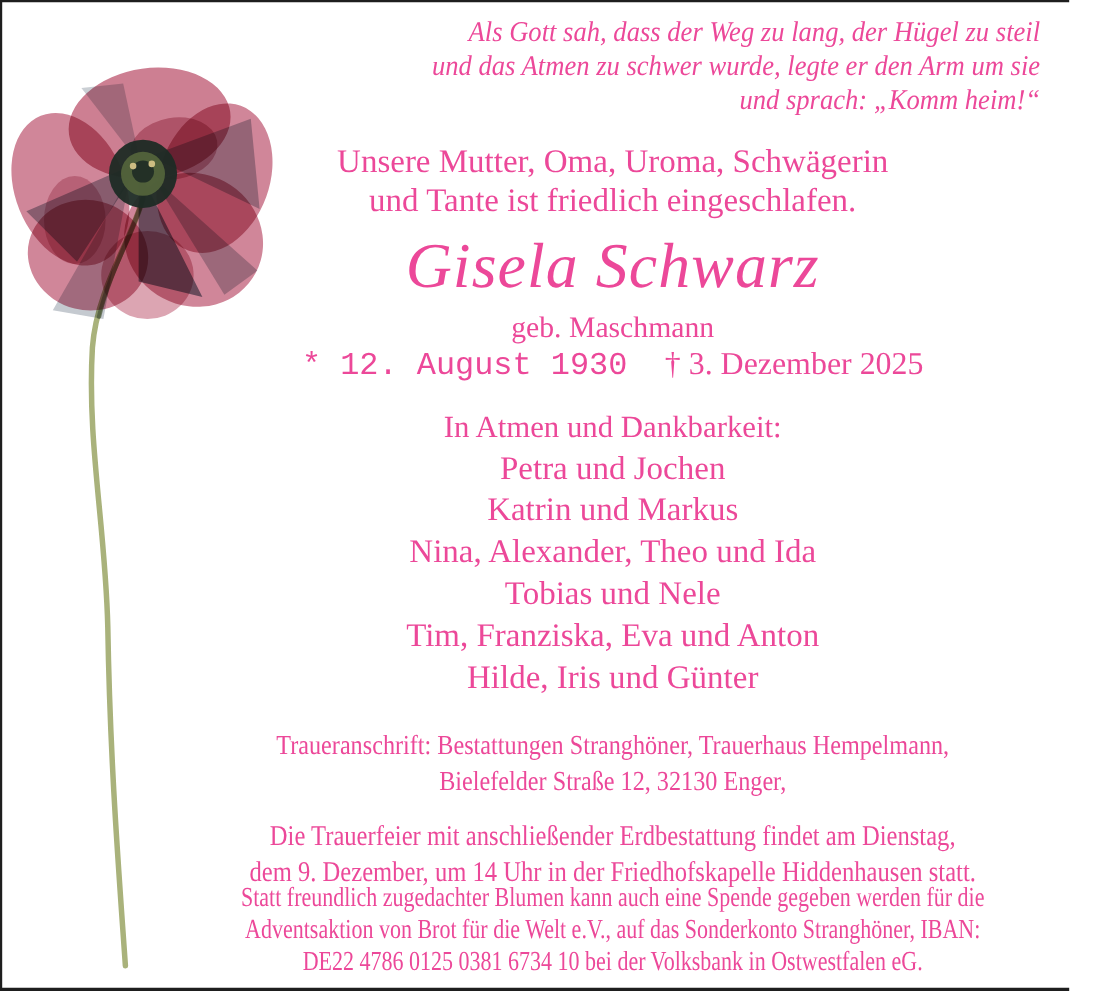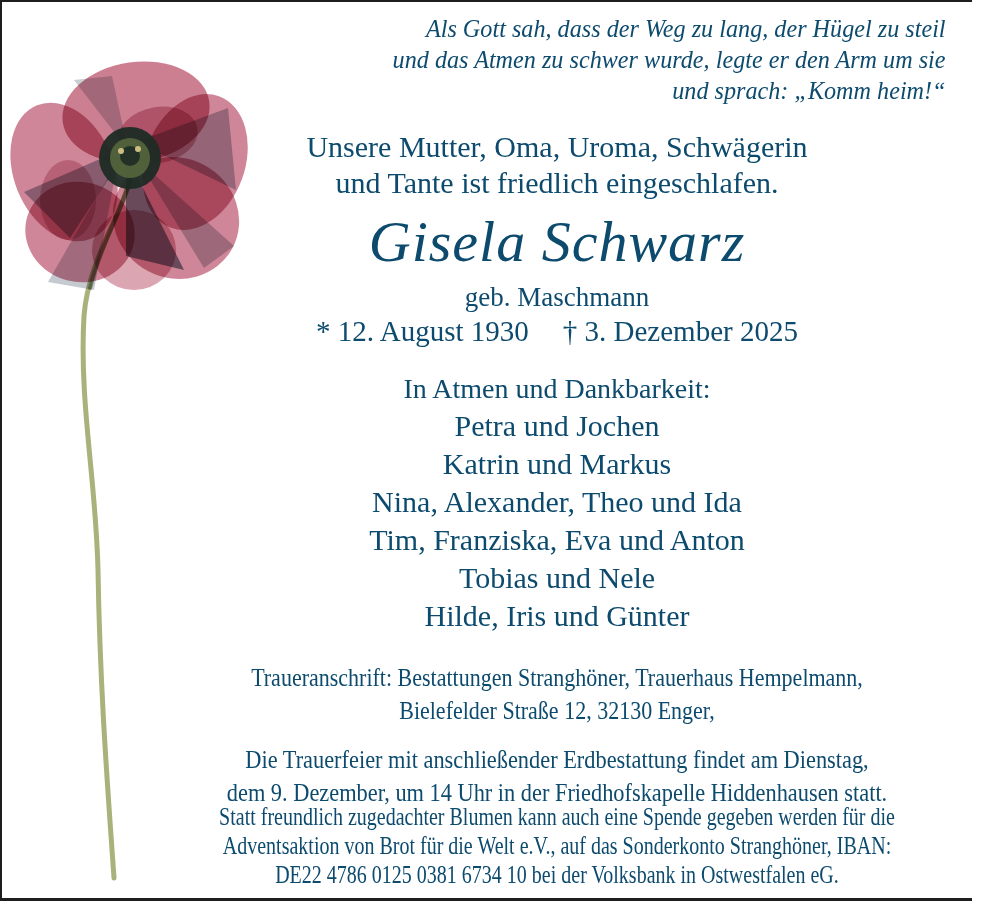--- a/index.html
+++ b/index.html
@@ -1,21 +1,21 @@
 <!DOCTYPE html>
 <html><head>
 <meta charset="utf-8">
 <style>
   html, body { margin: 0; padding: 0; background: #ffffff; }
   .page {
     position: relative;
     width: 972px;
     height: 906px;
     background: #ffffff;
-    color: #0c4a6e;
+    color: #ec4899;
     font-family: "Liberation Serif", "DejaVu Serif", serif;
     overflow: hidden;
   }
   .frame {
     position: absolute;
     left: 0; top: 0;
     width: 997px; height: 901px;
     border: 2px solid #1e1e1e;
     border-bottom-width: 3px;
     box-sizing: border-box;
@@ -41,21 +41,21 @@
     font-size: 26px;
     line-height: 31px;
     transform: scaleX(0.93);
     transform-origin: 100% 0;
     white-space: nowrap;
   }
   .intro   { top: 129px; font-size: 30px; line-height: 36px; }
   .name    { top: 204px; font-style: italic; font-size: 58px; line-height: 76px; letter-spacing: 1px; }
   .maiden  { top: 282px; font-size: 27px; line-height: 30px; }
   .dates   { top: 314px; font-size: 29px; line-height: 34px; }
-  .dates .birth { margin-right: 34px; }
+  .dates .birth { margin-right: 34px; font-family: Liberation Mono, monospace; }
   .mourn-head { top: 372px; font-size: 28px; line-height: 34px; }
   .mourners   { top: 407px; font-size: 30px; line-height: 38px; }
   .cond { transform-origin: 50% 0; white-space: nowrap; }
   .address  { top: 661px; font-size: 25px; line-height: 33px; transform: scaleX(0.88); }
   .funeral  { top: 743px; font-size: 26px; line-height: 33px; transform: scaleX(0.86); }
   .donation { top: 802px; font-size: 25px; line-height: 29px; transform: scaleX(0.80); }
 </style>
 </head>
 <body>
 
@@ -113,22 +113,22 @@
   <div class="block dates">
     <span class="birth">* 12. August 1930</span><span class="death">† 3. Dezember 2025</span>
   </div>
 
   <div class="block mourn-head">In Atmen und Dankbarkeit:</div>
 
   <div class="block mourners">
     <div>Petra und Jochen</div>
     <div>Katrin und Markus</div>
     <div>Nina, Alexander, Theo und Ida</div>
+    <div>Tobias und Nele</div>
     <div>Tim, Franziska, Eva und Anton</div>
-    <div>Tobias und Nele</div>
     <div>Hilde, Iris und Günter</div>
   </div>
 
   <div class="block cond address">
     <div>Traueranschrift: Bestattungen Stranghöner, Trauerhaus Hempelmann,</div>
     <div>Bielefelder Straße 12, 32130 Enger,</div>
   </div>
 
   <div class="block cond funeral">
     <div>Die Trauerfeier mit anschließender Erdbestattung findet am Dienstag,</div>

